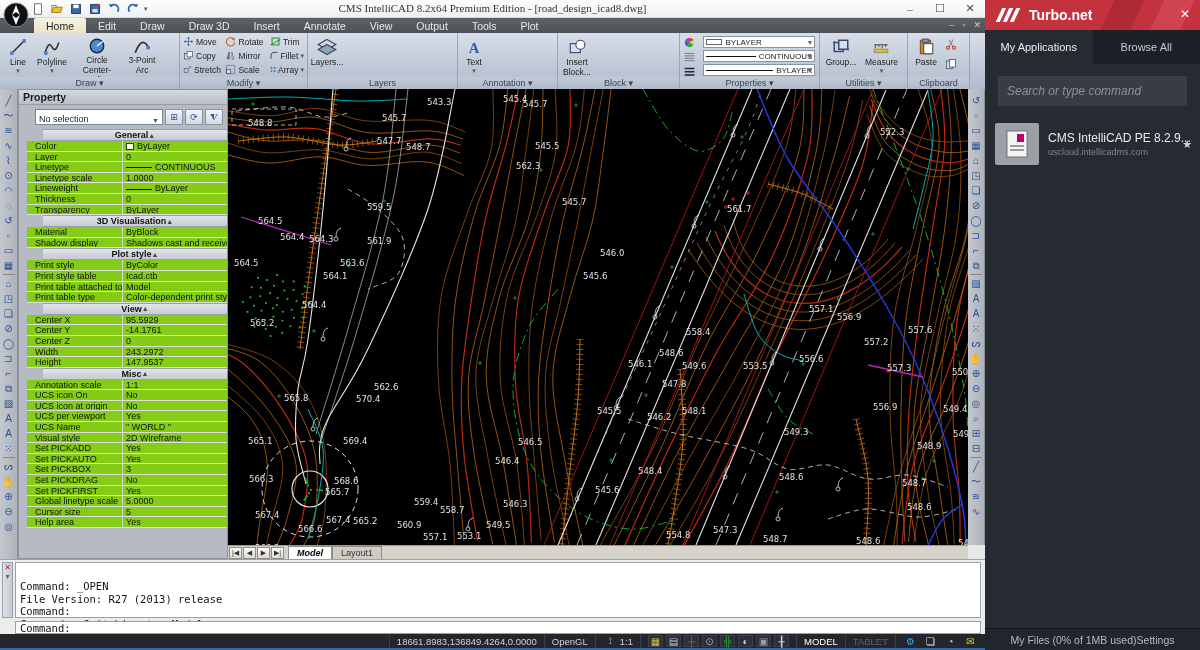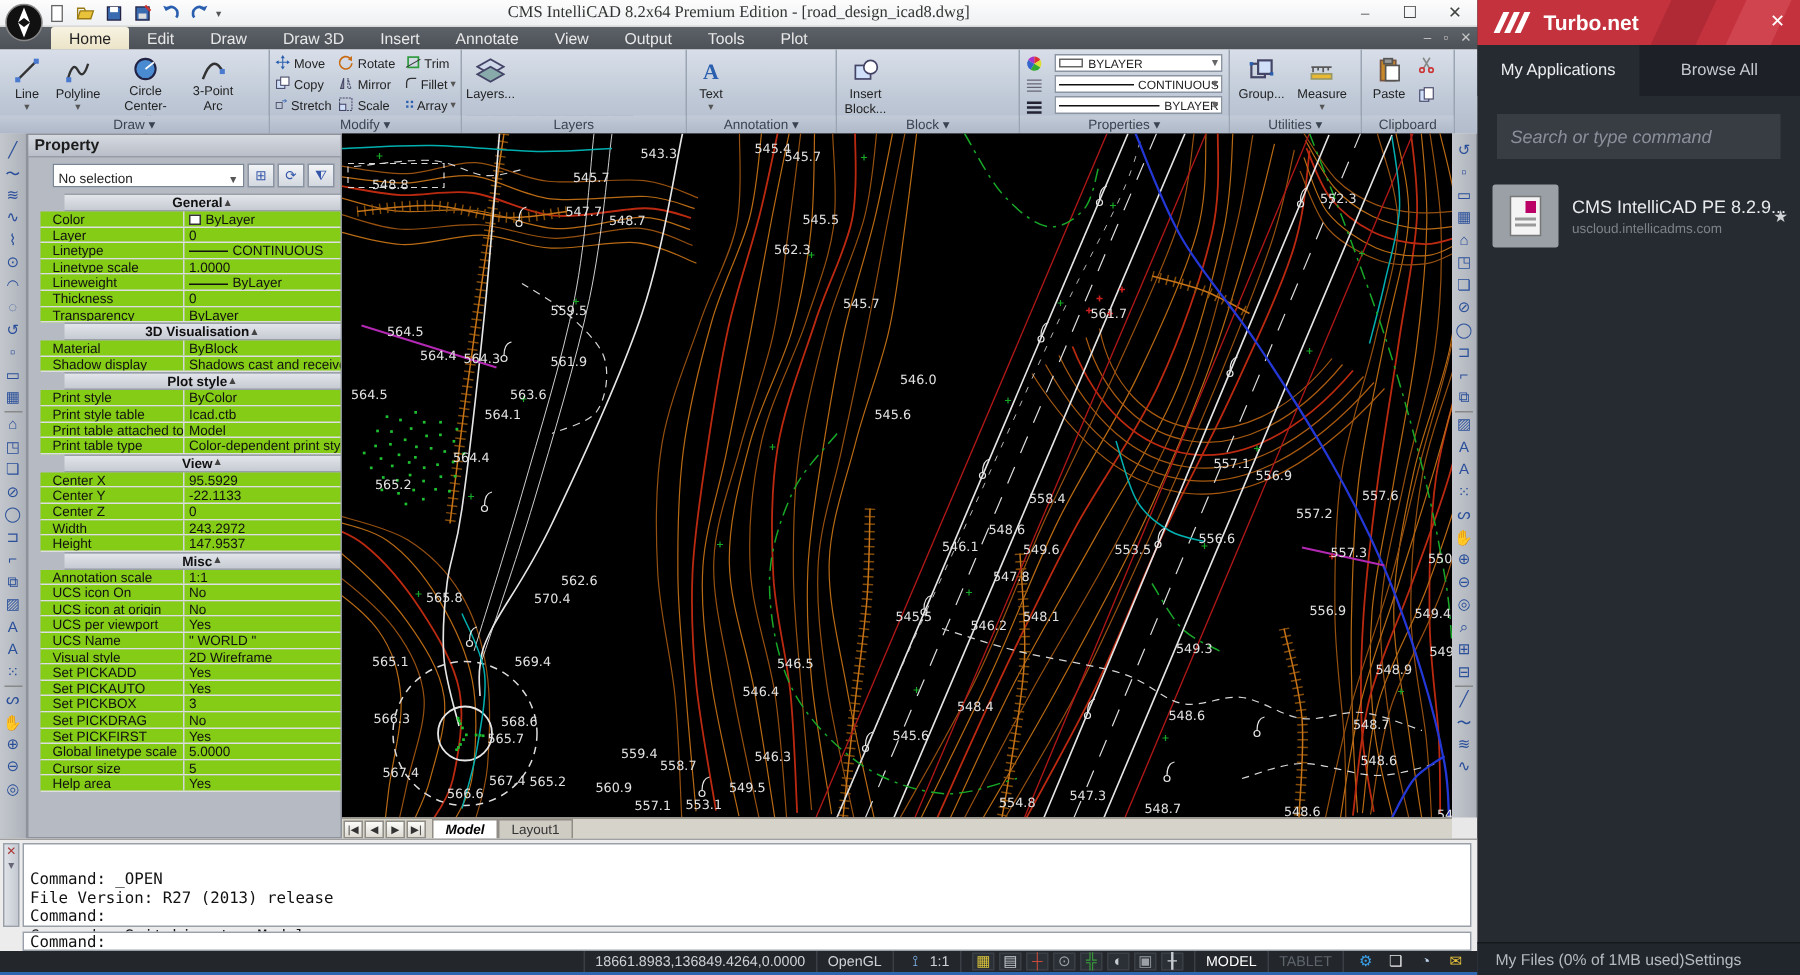--- a/index.html
+++ b/index.html
@@ -124,21 +124,21 @@
     color:#d8dadd; font-size:12px; font-style:italic; padding:0 9px; }
   #turbo-search::placeholder { color:#8a9099; }
   #turbo-app { left:0; top:118px; width:215px; height:52px; display:flex; align-items:center; }
   #turbo-app-icon { width:44px; height:42px; background:#9aa0a5; border-radius:2px; margin-left:10px;
     display:flex; align-items:center; justify-content:center; }
   #turbo-app-text { margin-left:9px; width:120px; }
   #turbo-app-name { color:#e8eaec; font-size:12px; white-space:nowrap; }
   #turbo-app-host { color:#7d838a; font-size:9px; margin-top:2px; }
   #turbo-star { position:absolute; right:8px; color:#d0d3d6; font-size:11px; }
   #turbo-foot { left:0; top:628px; width:215px; height:22px; background:#21262c; border-top:1px solid #15181d;
-    display:flex; align-items:center; justify-content:flex-start; padding:0 12px;
+    display:flex; align-items:center; justify-content:center; padding:0 12px;
     color:#b6bac0; font-size:10.5px; }
 </style>
 </head>
 <body>
 
 <div id="cad" class="abs">
 
   <div id="titlebar" class="abs">
     <div id="win-title" class="abs">CMS IntelliCAD 8.2x64 Premium Edition  -  [road_design_icad8.dwg]</div>
     <div id="qat" class="abs">
@@ -774,21 +774,21 @@
         <div class="psec-h">
           <span>View</span>
           <span class="col">▲</span>
         </div>
         <div class="prow">
       <div class="pl">Center X</div>
       <div class="pv">95.5929</div>
         </div>
         <div class="prow">
       <div class="pl">Center Y</div>
-      <div class="pv">-22.1133</div>
+      <div class="pv">-14.1761</div>
         </div>
         <div class="prow">
       <div class="pl">Center Z</div>
       <div class="pv">0</div>
         </div>
         <div class="prow">
       <div class="pl">Width</div>
       <div class="pv">243.2972</div>
         </div>
         <div class="prow">

